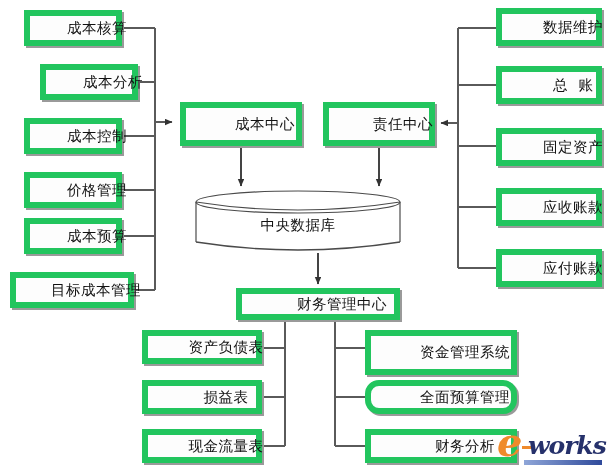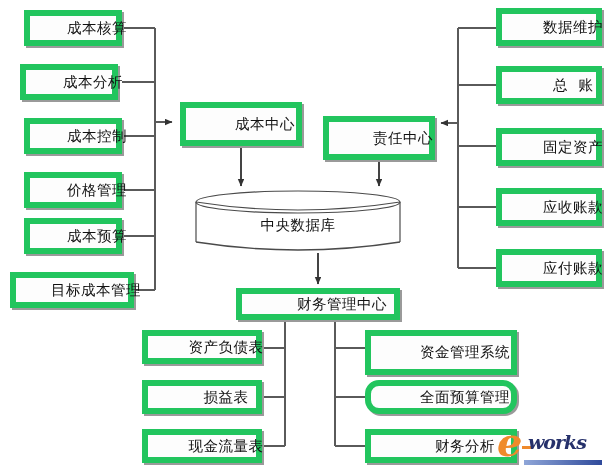--- a/index.html
+++ b/index.html
@@ -36,21 +36,21 @@
   }
   .logo .e{
     position:absolute;left:0;top:-2px;
     font-family:"DejaVu Serif","Liberation Serif",serif;
     font-style:italic;font-weight:700;font-size:40px;
     color:#ef8a2b;line-height:1;
   }
   .logo .works{
     position:absolute;left:31px;top:9px;
     font-family:"DejaVu Serif","Liberation Serif",serif;
-    font-style:italic;font-weight:700;font-size:19px;
+    font-style:italic;font-weight:700;font-size:25px;
     color:#26316b;line-height:1;letter-spacing:-1px;
   }
   .logo .dash{
     position:absolute;left:25px;top:22px;width:9px;height:3px;background:#ef8a2b;
   }
   .logo .bar{
     position:absolute;left:27px;top:36px;width:78px;height:5px;
     background:linear-gradient(to right,#8fa6d8,#2f4a9b);
   }
 </style>
@@ -111,40 +111,40 @@
       <path d="M335,320 L335,446"></path>
       <path d="M335,348 L365,348"></path>
       <path d="M335,397 L365,397"></path>
       <path d="M335,446 L365,446"></path>
     </g>
   </svg>
 
   <div class="node" style="left:24px;top:10px;width:98px;height:36px;">
     <span>成本核算</span>
   </div>
-  <div class="node" style="left:20px;top:64px;width:98px;height:36px;">
+  <div class="node" style="left:40px;top:64px;width:98px;height:36px;">
     <span>成本分析</span>
   </div>
   <div class="node" style="left:24px;top:118px;width:98px;height:36px;">
     <span>成本控制</span>
   </div>
   <div class="node" style="left:24px;top:172px;width:98px;height:36px;">
     <span>价格管理</span>
   </div>
   <div class="node" style="left:24px;top:218px;width:98px;height:36px;">
     <span>成本预算</span>
   </div>
   <div class="node" style="left:10px;top:272px;width:124px;height:36px;">
     <span>目标成本管理</span>
   </div>
 
   <div class="node" style="left:180px;top:102px;width:122px;height:44px;">
     <span>成本中心</span>
   </div>
-  <div class="node" style="left:323px;top:116px;width:112px;height:44px;">
+  <div class="node" style="left:323px;top:102px;width:112px;height:44px;">
     <span>责任中心</span>
   </div>
 
   <div class="node" style="left:496px;top:8px;width:106px;height:38px;">
     <span>数据维护</span>
   </div>
   <div class="node wide-space" style="left:496px;top:66px;width:106px;height:38px;">
     <span>总账</span>
   </div>
   <div class="node" style="left:496px;top:128px;width:106px;height:38px;">

